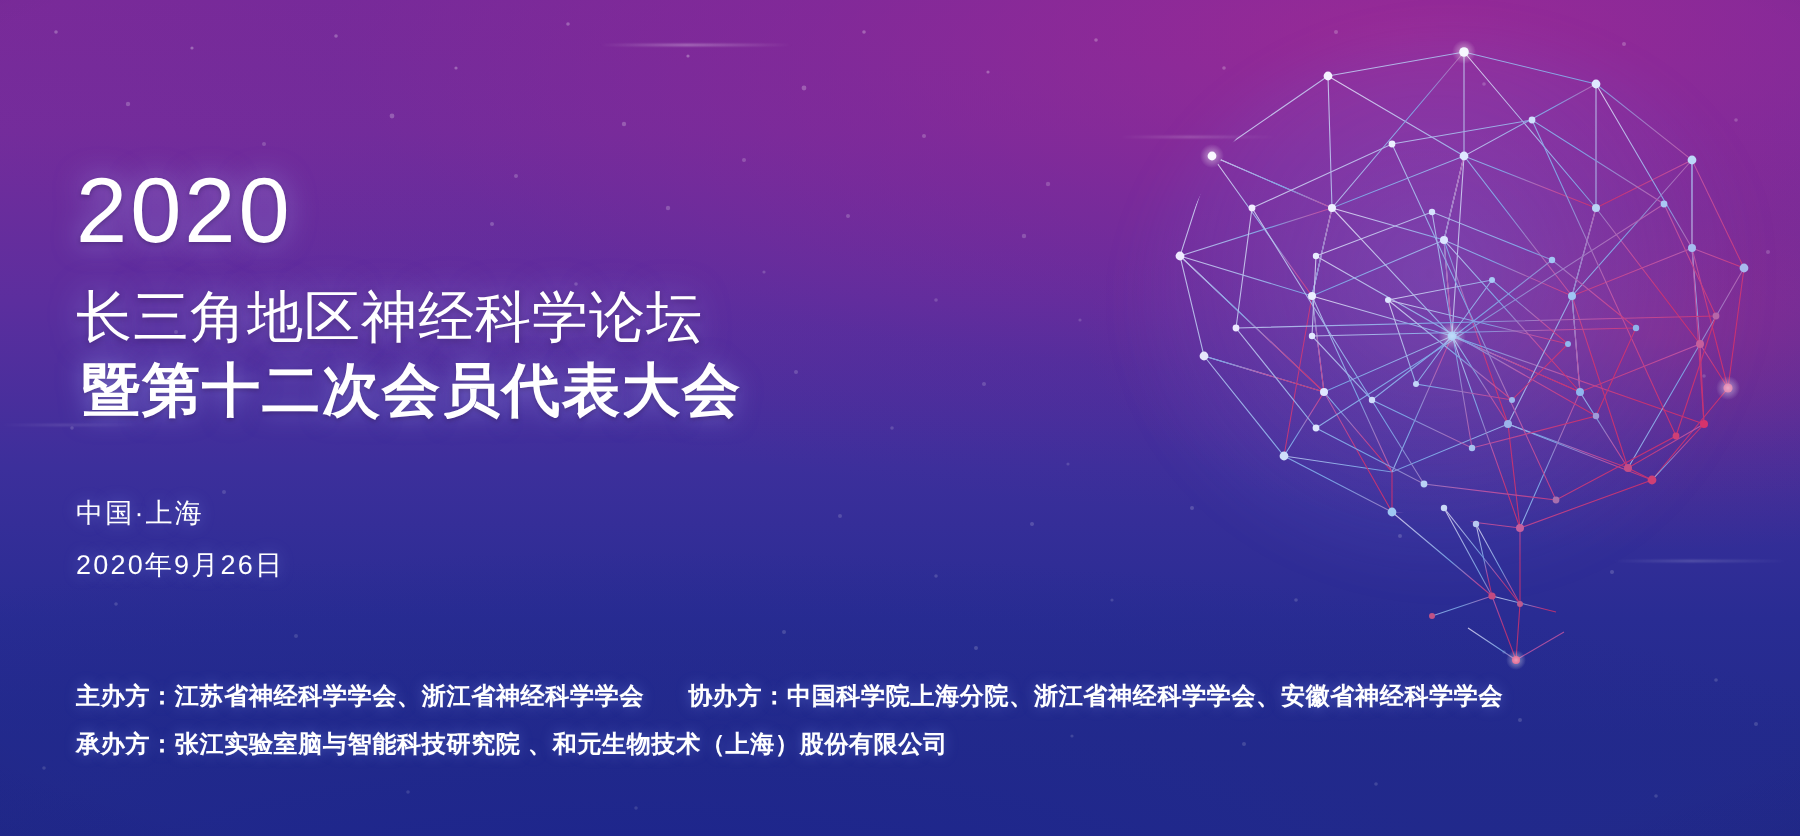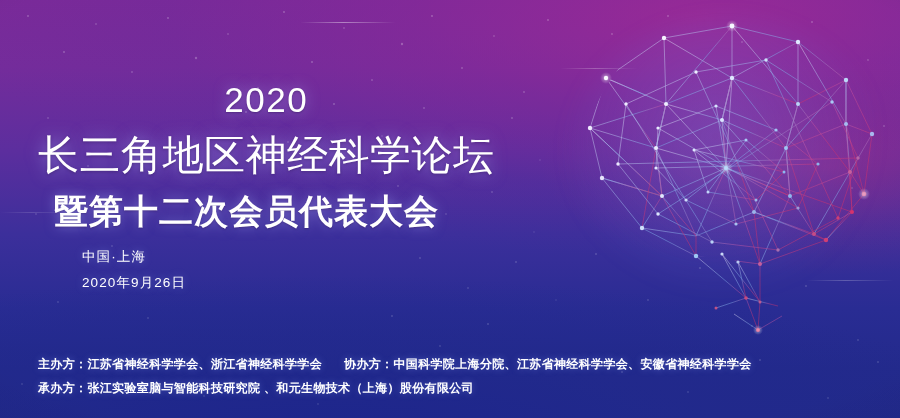--- a/index.html
+++ b/index.html
@@ -105,56 +105,54 @@
 
   
   .text-block {
     position: absolute;
     left: 38px;
     top: 82px;
     z-index: 6;
   }
   .year {
     color: #ffffff;
-    font-size: 35px;
+    font-size: 46px;
     font-weight: 300;
     letter-spacing: 1.5px;
     line-height: 1;
     margin: 0 0 8px 0;
     text-shadow: 0 0 14px rgba(180, 190, 255, 0.55),
                  0 1px 2px rgba(40, 10, 70, 0.45);
-    text-align: center;
   }
   .title-main {
     color: #ffffff;
-    font-size: 41px;
+    font-size: 28px;
     font-weight: 500;
     letter-spacing: 0.5px;
     line-height: 1.08;
     margin: 16px 0 7px 0;
     text-shadow: 0 0 16px rgba(175, 185, 255, 0.55),
                  0 1px 3px rgba(40, 10, 70, 0.45);
   }
   .title-sub {
     color: #ffffff;
-    font-size: 34px;
+    font-size: 29px;
     font-weight: 700;
     letter-spacing: 1px;
     line-height: 1.1;
-    margin: 16px;
+    margin: 3px;
     text-shadow: 0 0 12px rgba(170, 180, 255, 0.5),
                  0 1px 2px rgba(40, 10, 70, 0.45);
   }
 
   .meta-block {
     position: absolute;
     left: 38px;
     top: 250px;
     z-index: 6;
-    margin-left: 44px;
   }
   .meta-line {
     color: #ffffff;
     font-size: 13.5px;
     font-weight: 400;
     letter-spacing: 1.1px;
     line-height: 1.05;
     margin: 0 0 12px 0;
     text-shadow: 0 0 8px rgba(150, 170, 255, 0.45);
   }
@@ -170,21 +168,21 @@
   .footer-row {
     color: #ffffff;
     font-size: 12px;
     font-weight: 700;
     letter-spacing: 0.35px;
     line-height: 1.05;
     margin: 0 0 12px 0;
     white-space: nowrap;
     text-shadow: 0 0 7px rgba(140, 165, 255, 0.4);
   }
-  .footer-row:last-child { margin-bottom: 0; }
+  .footer-row:last-child { margin-bottom: 16px; }
   .footer-gap { display: inline-block; width: 22px; }
 </style>
 </head>
 <body>
 
 <div id="poster">
 
   <div class="bg-base"></div>
   <div class="bg-purple-right"></div>
   <div class="bg-magenta-glow"></div>
@@ -412,20 +410,20 @@
     <h2 class="title-sub">暨第十二次会员代表大会</h2>
   </div>
 
   <div class="meta-block">
     <div class="meta-line">中国·上海</div>
     <div class="meta-line">2020年9月26日</div>
   </div>
 
   <div class="footer">
     <div class="footer-row">
-      <span>主办方：</span><span>江苏省神经科学学会、浙江省神经科学学会</span><span class="footer-gap"></span><span>协办方：</span><span>中国科学院上海分院、江苏省神经科学学会、安徽省神经科学学会</span>
+      <span>主办方：</span><span>江苏省神经科学学会、浙江省神经科学学会</span><span class="footer-gap"></span><span>协办方：</span><span>中国科学院上海分院、浙江省神经科学学会、安徽省神经科学学会</span>
     </div>
     <div class="footer-row">
       <span>承办方：</span><span>张江实验室脑与智能科技研究院 、和元生物技术（上海）股份有限公司</span>
     </div>
   </div>
 
 </div>
 
 </body></html>

